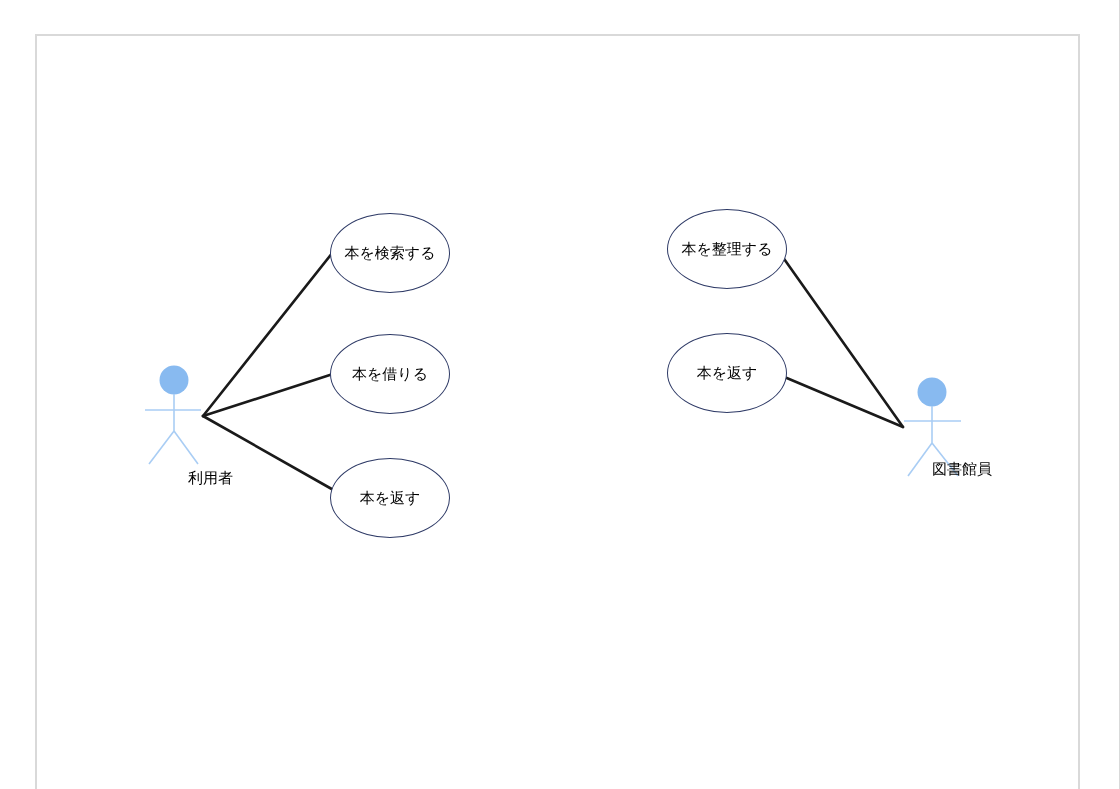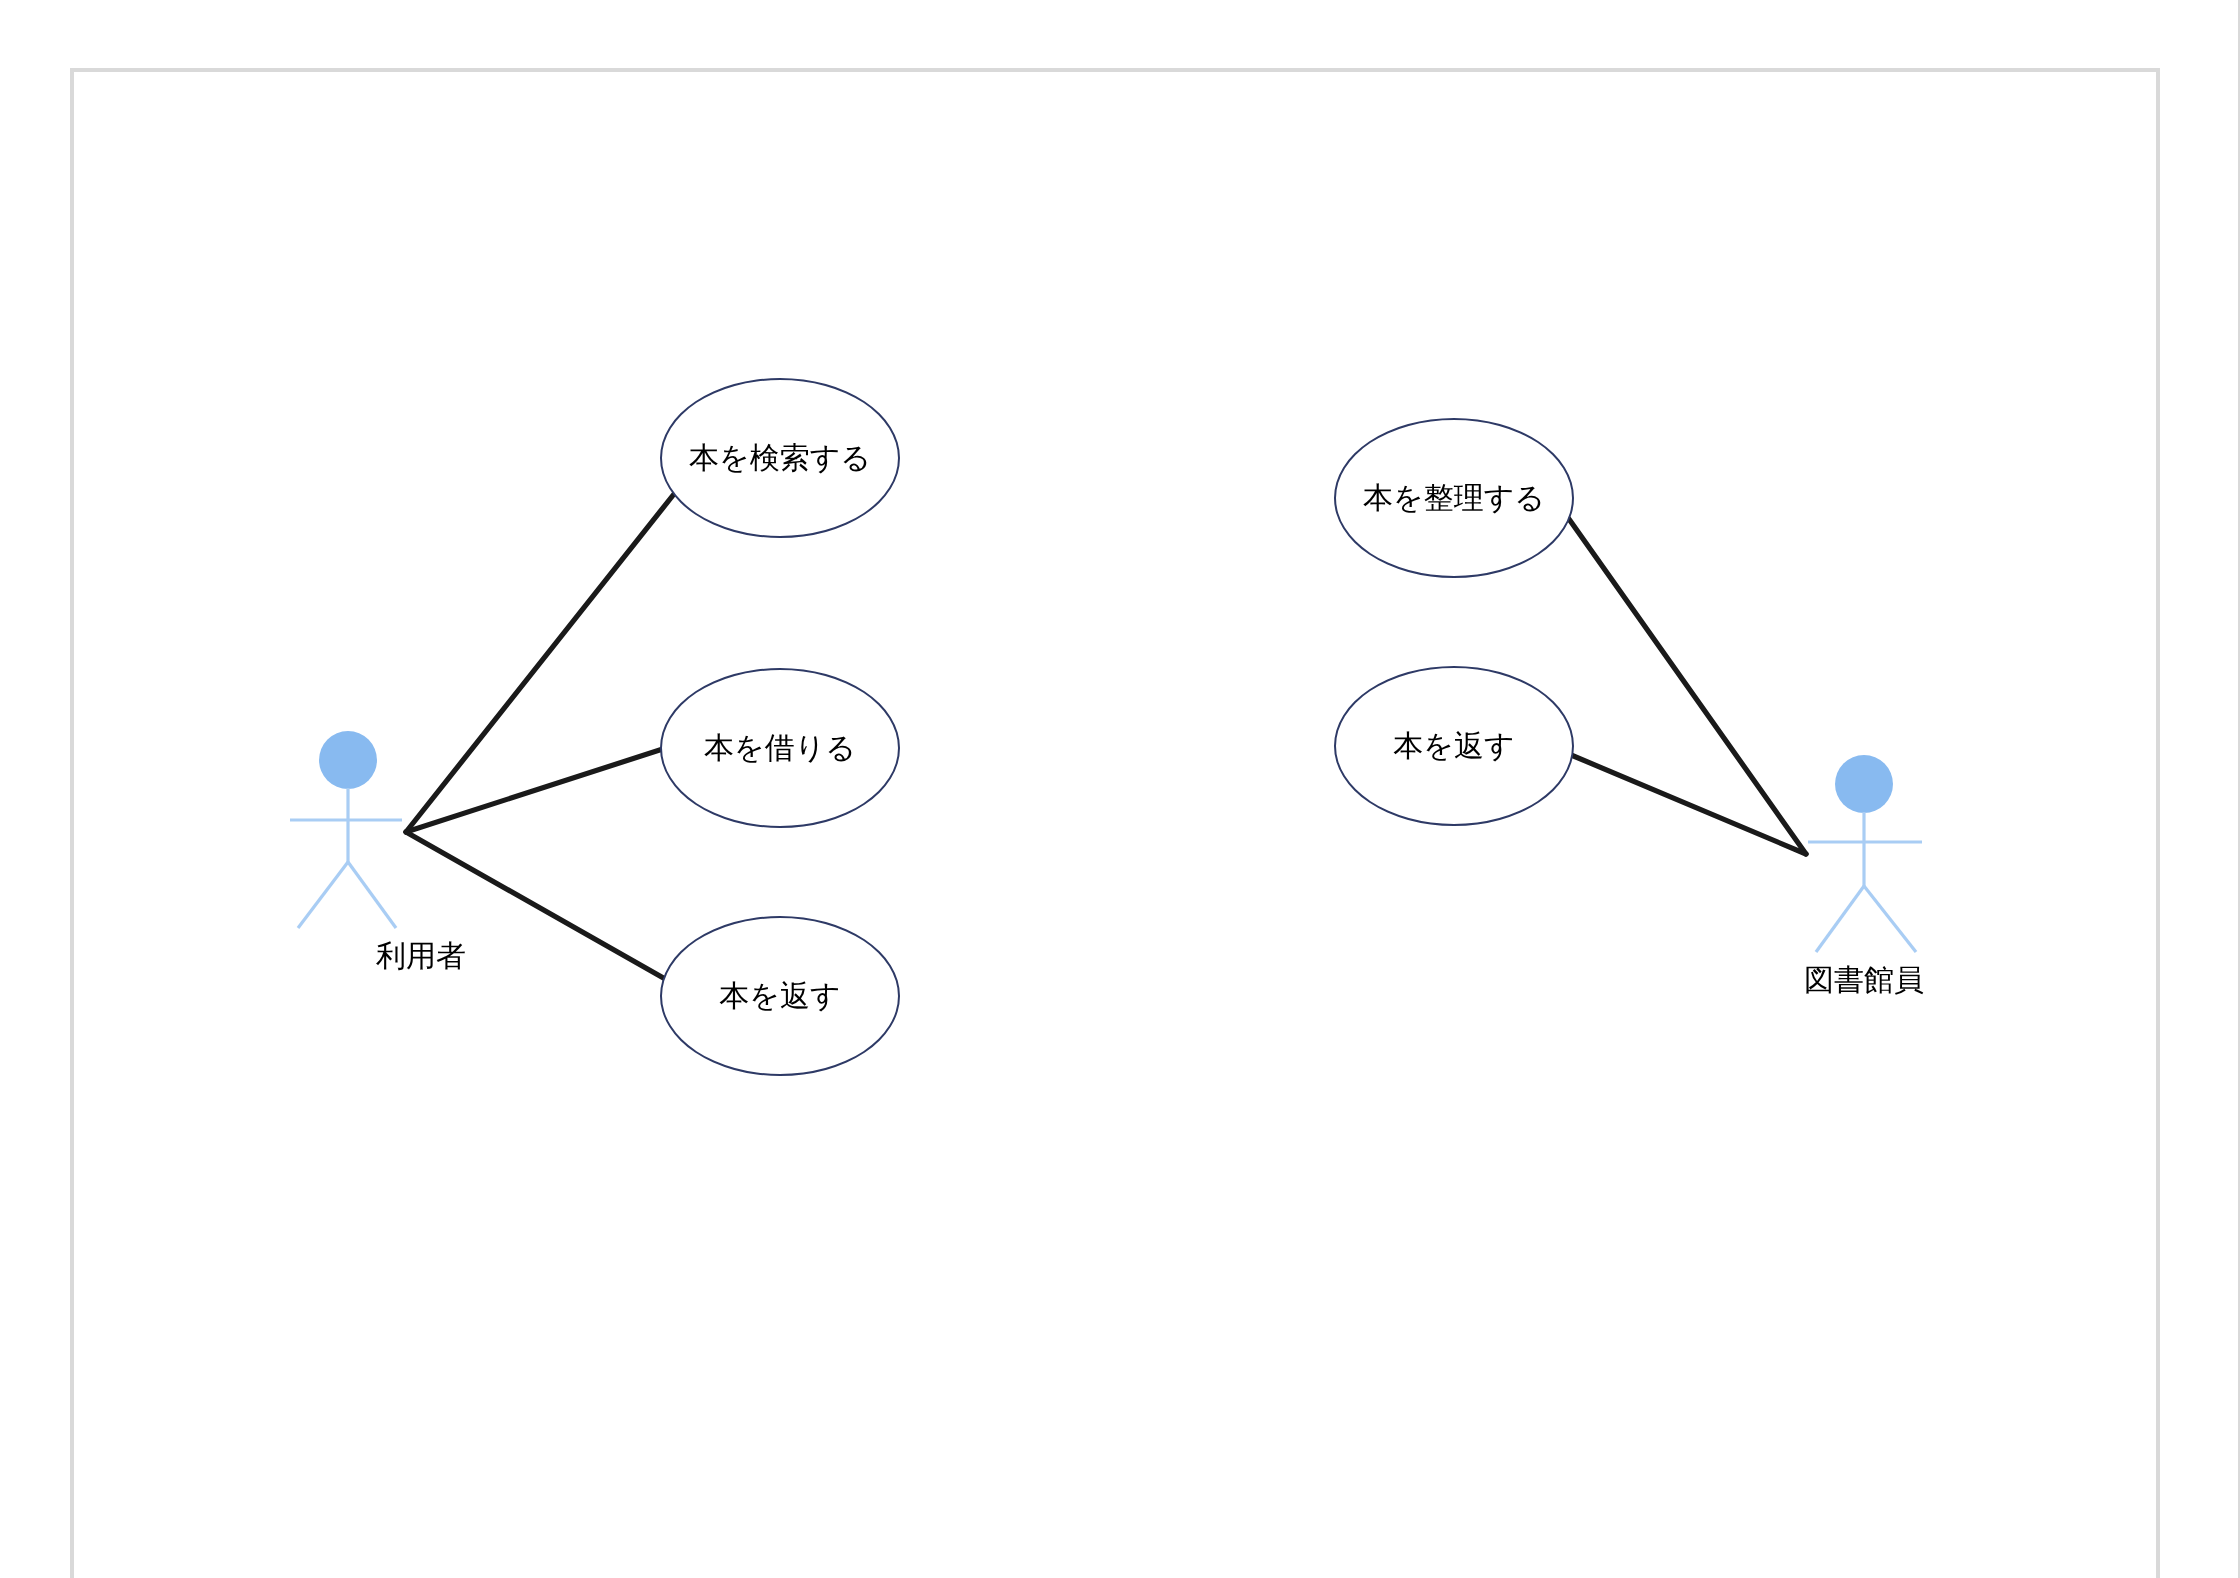--- a/index.html
+++ b/index.html
@@ -73,34 +73,34 @@
     border-radius: 50%;
     background: #ffffff;
     box-sizing: border-box;
     display: flex;
     align-items: center;
     justify-content: center;
     font-size: 15px;
     white-space: nowrap;
     z-index: 3;
   }
-  .uc-search   { left: 330px; top: 189px; }
+  .uc-search   { left: 330px; top: 213px; }
   .uc-borrow   { left: 330px; top: 334px; }
   .uc-return   { left: 330px; top: 458px; }
   .uc-organize { left: 667px; top: 209px; }
   .uc-loan     { left: 667px; top: 333px; }
   .actor-label {
     position: absolute;
     width: 120px;
     text-align: center;
     font-size: 15px;
     z-index: 4;
   }
   .label-user      { left: 113px; top: 469px; text-align: right; }
-  .label-librarian { left: 872px; top: 481px; }
+  .label-librarian { left: 872px; top: 460px; text-align: right; }
 </style>
 </head>
 <body>
 
 <div class="canvas">
 
   <div class="page-border"></div>
   <div class="right-edge-line"></div>
 
 

